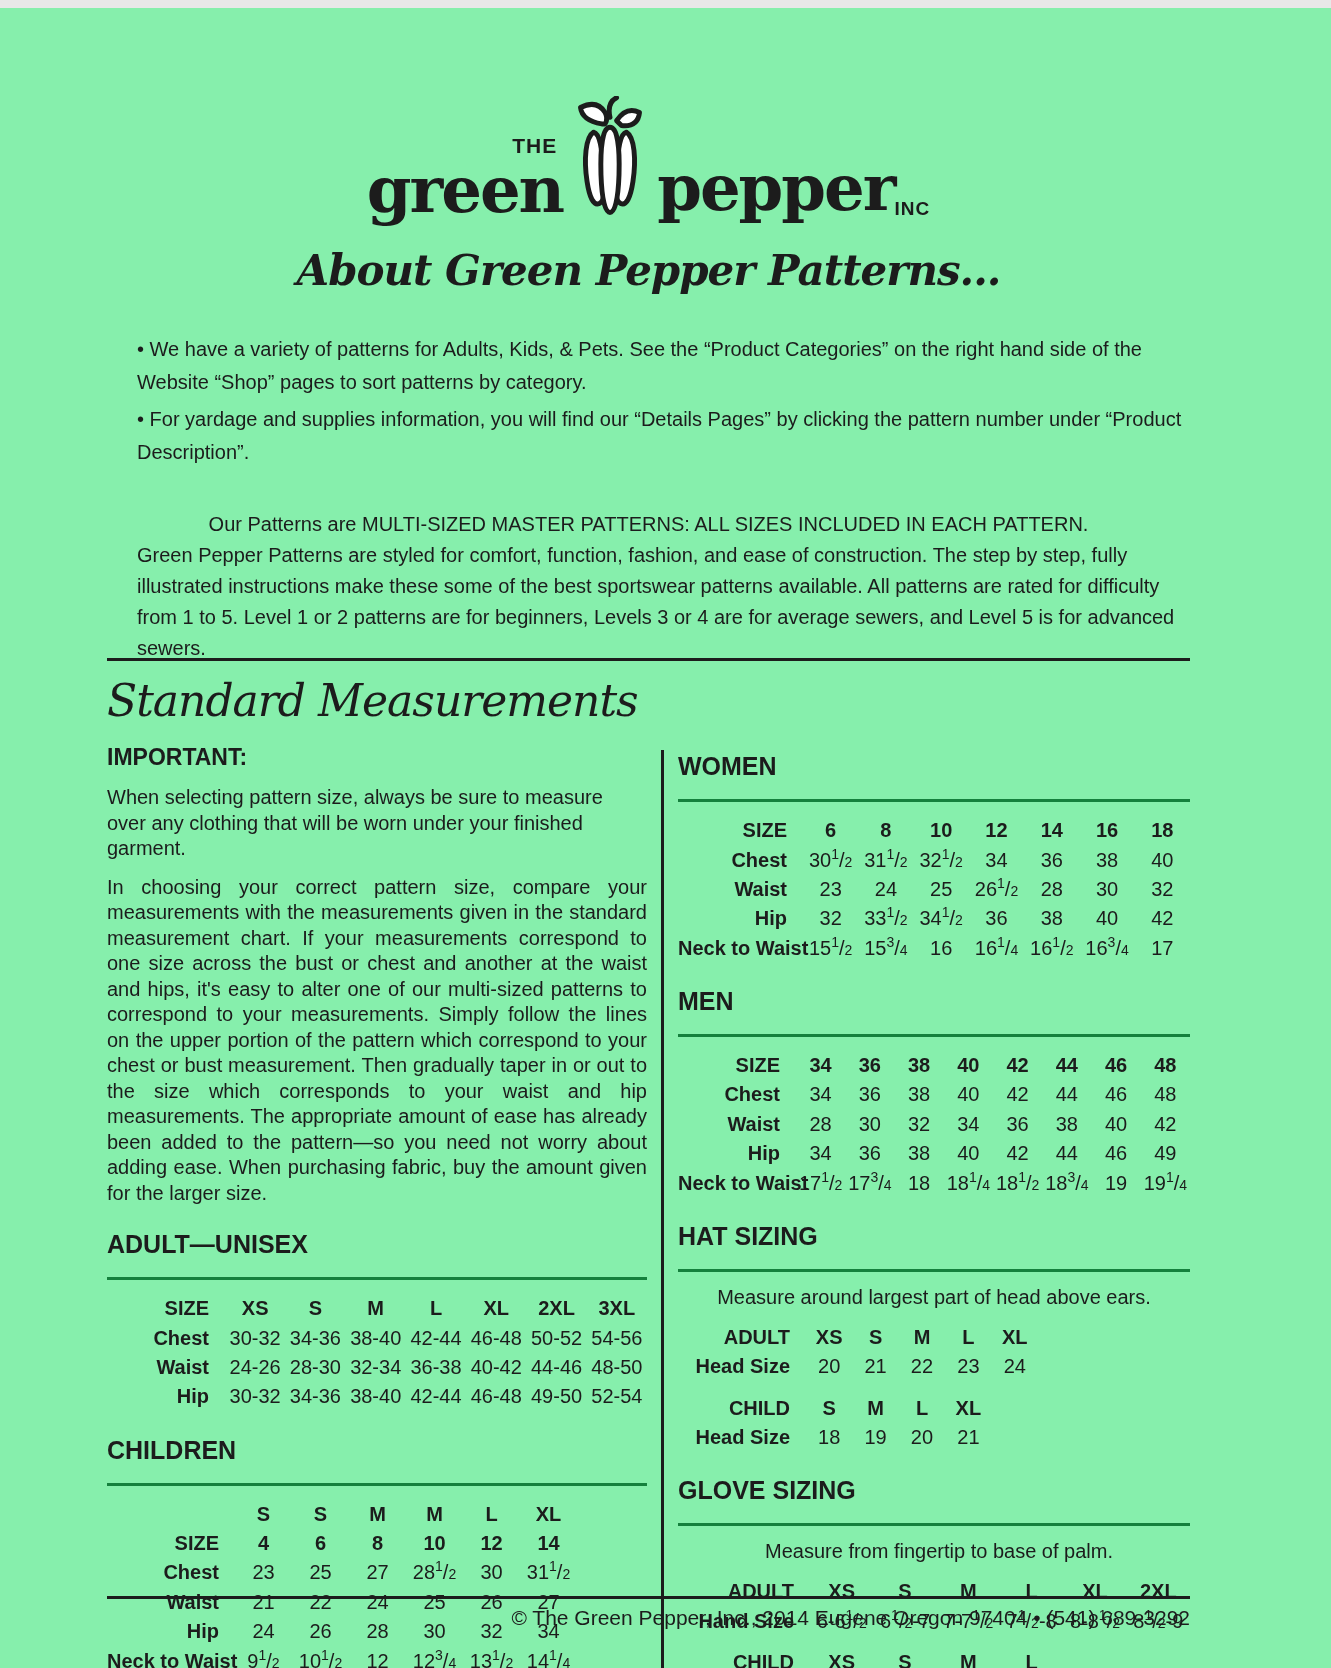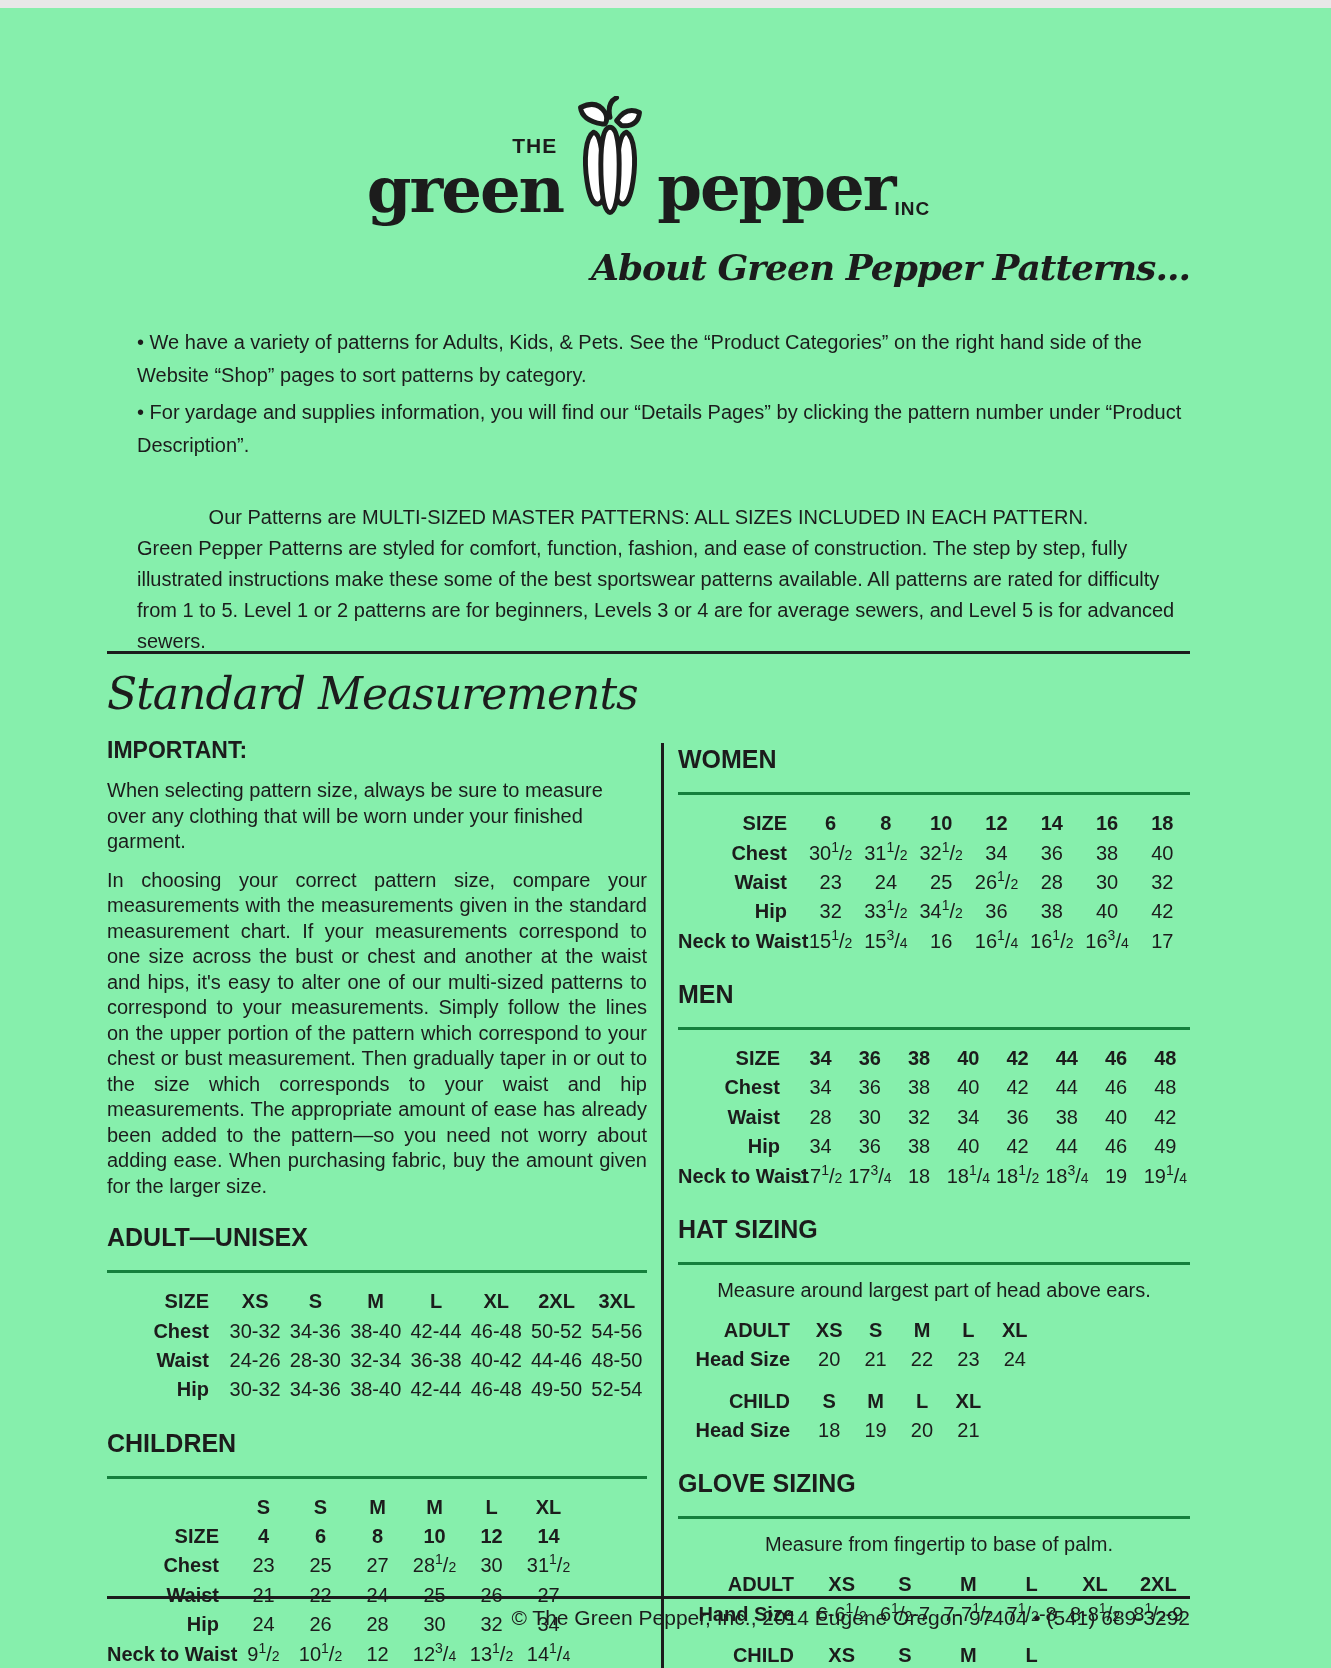--- a/index.html
+++ b/index.html
@@ -26,21 +26,21 @@
   }
   .logo-green-wrap{display:flex;flex-direction:column;align-items:flex-end;padding-top:38px;}
   .logo-the{font-size:21px;font-weight:bold;letter-spacing:1px;margin-right:6px;}
   .logo-icon{margin:0 6px;}
   .logo-pepper-wrap{display:flex;flex-direction:row;align-items:flex-end;padding-top:60px;}
   .logo-inc{font-size:19px;font-weight:bold;letter-spacing:1px;margin-top:2px;}
   
   .doc-title{
     font-family:"DejaVu Serif", serif;
     font-style:italic;font-weight:bold;
-    font-size:36px;text-align:right;
+    font-size:42px;text-align:center;
     margin:18px 0 0 0;letter-spacing:-1px;
   }
   .intro{margin-top:38px;}
   .bullet{font-size:20px;line-height:33px;margin:0 0 4px 30px;}
   .intro-line1{font-size:20px;line-height:31px;text-align:center;margin:40px 0 0 0;}
   .intro-body{font-size:20px;line-height:31px;margin:0 0 0 30px;}
   .rule-full{border:none;border-top:3px solid #1c1c1c;margin:0;}
   .rule-intro{margin-top:-6px;}
   .section-title{
     font-family:"DejaVu Serif", serif;

